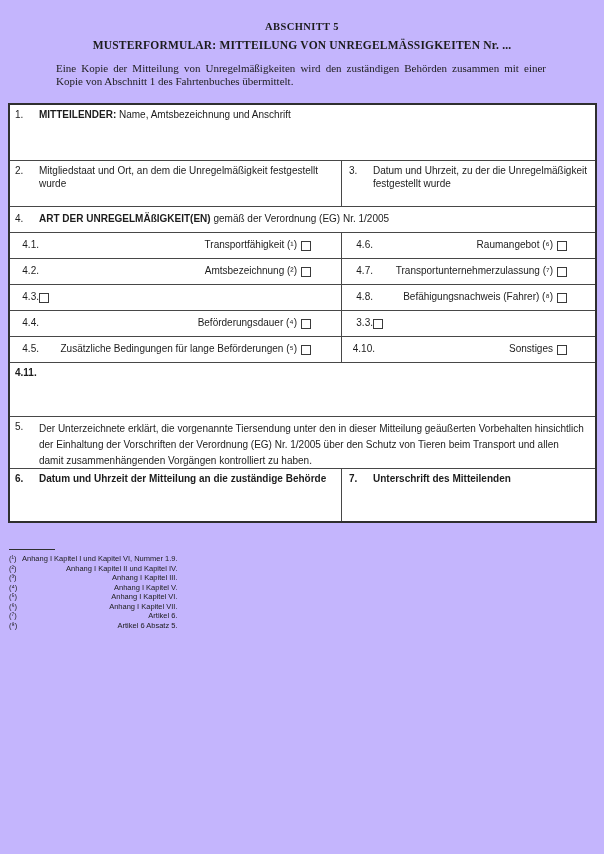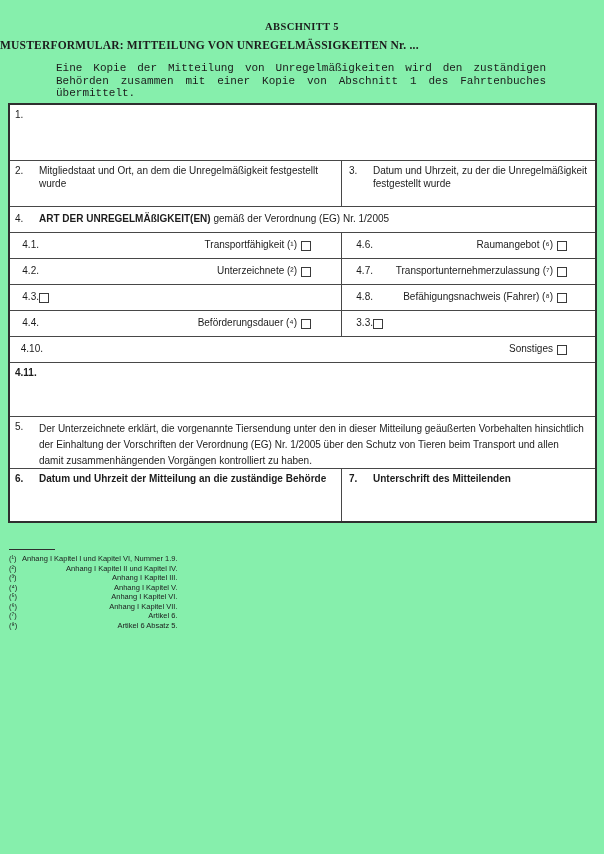--- a/index.html
+++ b/index.html
@@ -1,25 +1,25 @@
 <!DOCTYPE html>
 <html><head>
 <meta charset="utf-8">
 <style>
   * { margin:0; padding:0; box-sizing:border-box; }
   html,body { background:#ffffff; }
   body { width:604px; height:854px; font-family:"Liberation Sans",sans-serif; color:#1c1c1c; }
-  .page { position:relative; width:604px; height:854px; background:#86efac; overflow:hidden; }
+  .page { position:relative; width:604px; height:854px; background:#c4b5fd; overflow:hidden; }
 
   .hdr-section { position:absolute; top:21px; left:0; right:0; text-align:center;
     font-family:"Liberation Serif",serif; font-weight:bold; font-size:10.5px; letter-spacing:.4px; }
-  .hdr-title { position:absolute; top:39px; left:0; right:0; text-align:left;
+  .hdr-title { position:absolute; top:39px; left:0; right:0; text-align:center;
     font-family:"Liberation Serif",serif; font-weight:bold; font-size:11.5px; letter-spacing:.2px; }
   .intro { position:absolute; top:62px; left:56px; width:490px;
-    font-family:Liberation Mono, monospace; font-size:11px; line-height:12.5px; text-align:justify; }
+    font-family:Liberation Serif, serif; font-size:11px; line-height:12.5px; text-align:justify; }
 
   .ftable { position:absolute; left:8px; top:103px; width:589px; border:2px solid #2f2f2f; background:#fff; }
   .row { display:flex; border-bottom:1px solid #474747; font-size:10px; line-height:12.5px; }
   .row:last-child { border-bottom:none; }
   .r1   { height:56px; }
   .r23  { height:46px; }
   .r4   { height:26px; align-items:center; }
   .rchk { height:26px; }
   .r411 { height:54px; }
   .r5   { height:52px; }
@@ -57,20 +57,21 @@
 
   <div class="hdr-section" data-interactable="false">ABSCHNITT 5</div>
   <div class="hdr-title" data-interactable="false">MUSTERFORMULAR: MITTEILUNG VON UNREGELMÄSSIGKEITEN Nr. ...</div>
   <p class="intro" data-interactable="false">Eine Kopie der Mitteilung von Unregelmäßigkeiten wird den zuständigen Behörden zusammen mit einer Kopie von Abschnitt 1 des Fahrtenbuches übermittelt.</p>
 
   <div class="ftable" data-interactable="false">
 
     <div class="row r1" data-interactable="false">
       <div class="cell full">
         <span class="num" data-interactable="false">1.</span>
+        <span class="lbl" data-interactable="false"><b>MITTEILENDER:</b><span> Name, Amtsbezeichnung und Anschrift</span></span>
       </div>
     </div>
 
     <div class="row r23" data-interactable="false">
       <div class="cell left" data-interactable="false">
         <span class="num" data-interactable="false">2.</span>
         <span class="lbl" data-interactable="false">Mitgliedstaat und Ort, an dem die Unregelmäßigkeit festgestellt wurde</span>
       </div>
       <div class="cell right" data-interactable="false">
         <span class="num" data-interactable="false">3.</span>
@@ -94,21 +95,21 @@
       <div class="cell right chkcell" data-interactable="false">
         <span class="num" data-interactable="false">4.6.</span>
         <span class="clabel" data-interactable="false">Raumangebot (⁶)</span>
         <span class="box" data-interactable="true"></span>
       </div>
     </div>
 
     <div class="row rchk" data-interactable="false">
       <div class="cell left chkcell" data-interactable="false">
         <span class="num" data-interactable="false">4.2.</span>
-        <span class="clabel" data-interactable="false">Unterzeichnete (²)</span>
+        <span class="clabel" data-interactable="false">Amtsbezeichnung (²)</span>
         <span class="box" data-interactable="true"></span>
       </div>
       <div class="cell right chkcell" data-interactable="false">
         <span class="num" data-interactable="false">4.7.</span>
         <span class="clabel" data-interactable="false">Transportunternehmerzulassung (⁷)</span>
         <span class="box" data-interactable="true"></span>
       </div>
     </div>
 
     <div class="row rchk" data-interactable="false">
@@ -129,20 +130,25 @@
         <span class="clabel" data-interactable="false">Beförderungsdauer (⁴)</span>
         <span class="box" data-interactable="true"></span>
       </div>
       <div class="cell right chkcell" data-interactable="false">
         <span class="num" data-interactable="false">3.3.</span>
         <span class="box" data-interactable="true"></span>
       </div>
     </div>
 
     <div class="row rchk" data-interactable="false">
+      <div class="cell left chkcell" data-interactable="false">
+        <span class="num" data-interactable="false">4.5.</span>
+        <span class="clabel" data-interactable="false">Zusätzliche Bedingungen für lange Beförderungen (⁵)</span>
+        <span class="box" data-interactable="true"></span>
+      </div>
       <div class="cell right chkcell" data-interactable="false">
         <span class="num wide" data-interactable="false">4.10.</span>
         <span class="clabel" data-interactable="false">Sonstiges</span>
         <span class="box" data-interactable="true"></span>
       </div>
     </div>
 
     <div class="row r411" data-interactable="false">
       <div class="cell full">
         <span class="num wide" data-interactable="false"><b>4.11.</b></span>

